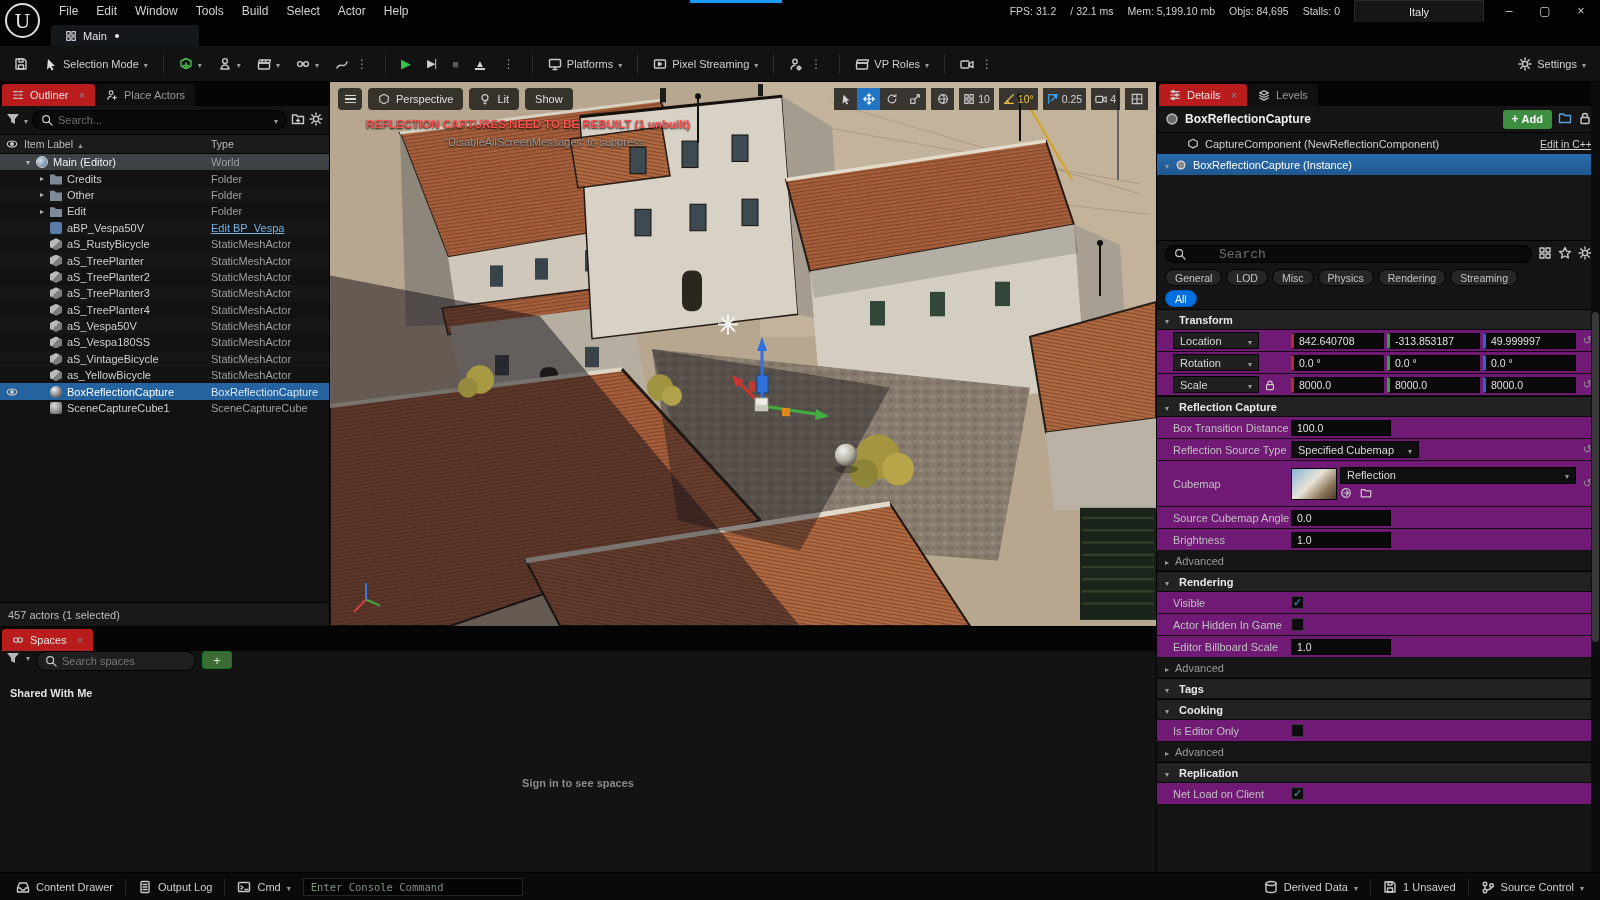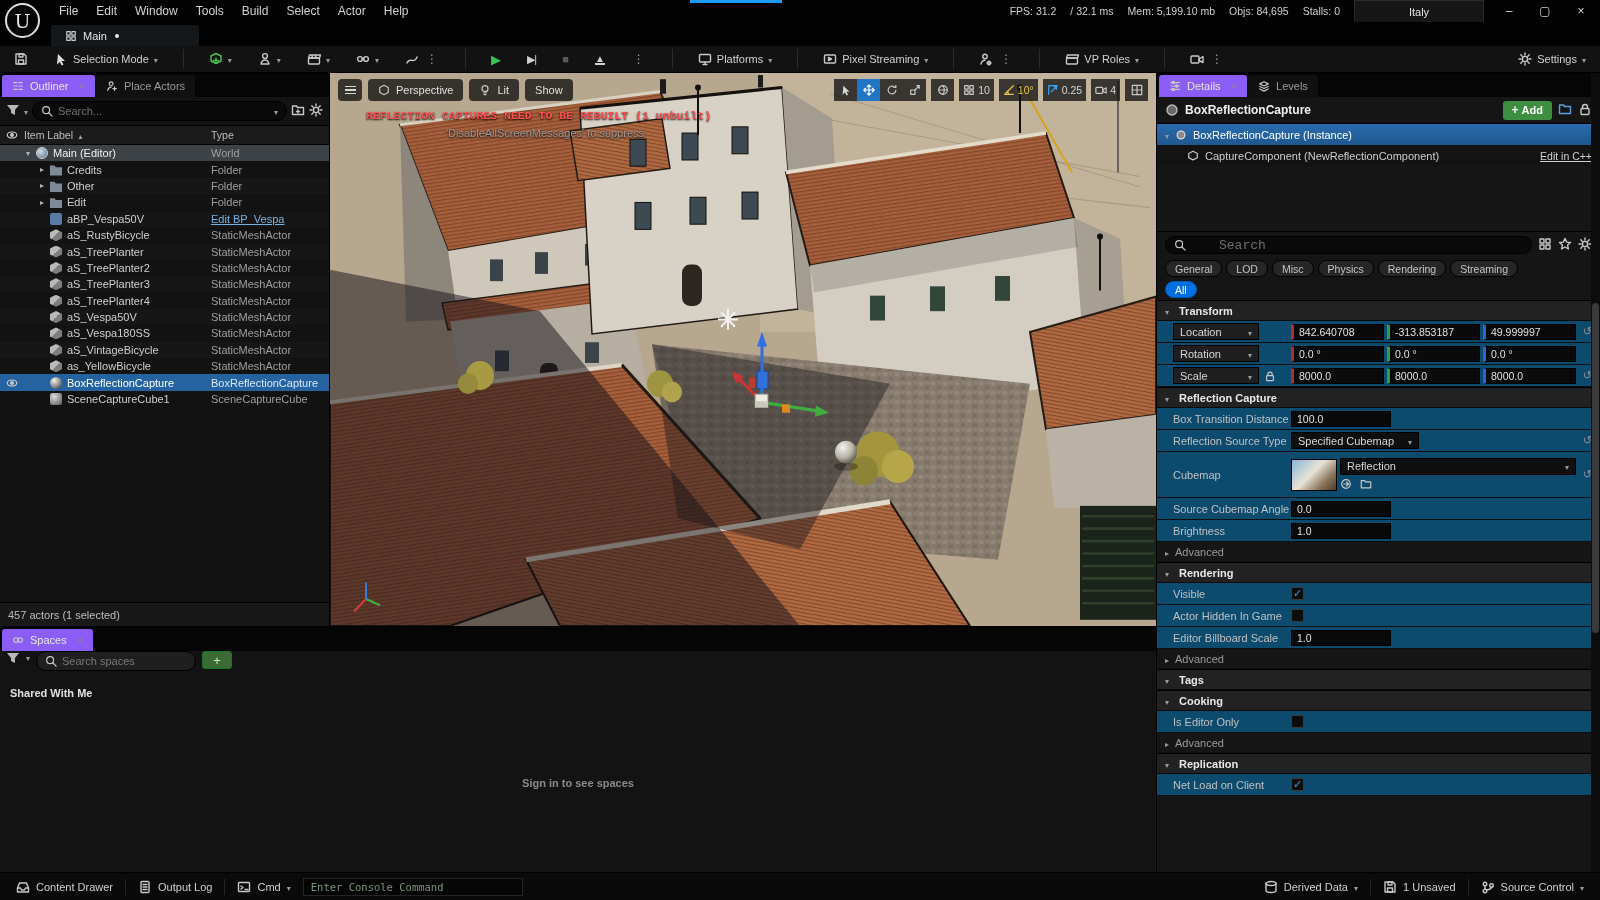--- a/index.html
+++ b/index.html
@@ -15,21 +15,21 @@
 .top-progress{position:absolute;left:690px;top:0;width:92px;height:3px;background:#1f9bff;}
 .menu-right{margin-left:auto;display:flex;align-items:center;gap:14px;padding-right:8px;font-size:10.5px;color:#cfcfcf;}
 .stat{white-space:nowrap;}
 .level-box{background:#161616;border:1px solid #2a2a2a;border-bottom:none;height:22px;min-width:130px;display:flex;align-items:center;justify-content:center;color:#e6e6e6;font-size:11px;padding:0 22px;}
 .winbtn{width:22px;height:18px;display:flex;align-items:center;justify-content:center;color:#cfcfcf;font-size:12px;}
 
 .tabbar{height:24px;background:#020202;display:flex;align-items:flex-end;padding-left:50px;flex:0 0 auto;}
 .doc-tab{height:22px;background:#15181b;border:1px solid #000;border-bottom:none;border-radius:4px 4px 0 0;display:flex;align-items:center;gap:6px;padding:0 14px;min-width:150px;color:#e2e2e2;}
 .doc-tab .dot{width:4px;height:4px;border-radius:50%;background:#e8e8e8;margin-left:2px;}
 
-.toolbar{height:27px;background:#121212;border-bottom:1px solid #000;display:flex;align-items:center;padding:0 8px;gap:14px;flex:0 0 auto;}
+.toolbar{height:36px;background:#121212;border-bottom:1px solid #000;display:flex;align-items:center;padding:0 8px;gap:4px;flex:0 0 auto;}
 .tb-btn{height:26px;display:flex;align-items:center;gap:5px;padding:0 6px;border-radius:3px;color:#d0d0d0;}
 .tb-sep{width:1px;height:20px;background:#2c2c2c;margin:0 5px;}
 .kebab{color:#9a9a9a;padding:0 2px;}
 .kebab::before{content:"⋮";font-size:12px;}
 .chev::before{content:"▾";font-size:8px;color:#9a9a9a;}
 .chev-r::before{content:"▸";font-size:8px;color:#9a9a9a;}
 .play{color:#35c24f;font-size:13px;}
 .play::before{content:"▶";}
 .skip{color:#d0d0d0;font-size:11px;}
 .skip::before{content:"▶|";letter-spacing:-1px;}
@@ -42,21 +42,21 @@
 svg.ic.green{stroke:#4fbe53;}
 svg.ic.small{width:12px;height:12px;}
 
 .main{flex:1;display:flex;min-height:0;}
 .left-wrap{width:1156px;display:flex;flex-direction:column;min-height:0;}
 .top-row{flex:1;display:flex;min-height:0;}
 
 .outliner{width:330px;background:#131313;border-right:1px solid #000;display:flex;flex-direction:column;min-height:0;}
 .panel-tabs{height:24px;background:#050505;display:flex;align-items:flex-end;gap:1px;padding-left:2px;flex:0 0 auto;}
 .ptab{height:22px;display:flex;align-items:center;gap:6px;padding:0 10px;background:#101010;color:#9a9a9a;border-radius:3px 3px 0 0;}
-.ptab.active{background:#8b5cf6;color:#e4e4e4;}
+.ptab.active{background:#b91c1c;color:#e4e4e4;}
 .ptab .x::before{content:"×";color:#8a8a8a;font-size:11px;margin-left:4px;}
 .o-search-row{height:28px;display:flex;align-items:center;gap:4px;padding:0 6px;background:#131313;flex:0 0 auto;}
 .searchbox{flex:1;height:20px;background:#0a0a0a;border:1px solid #000;border-radius:10px;display:flex;align-items:center;gap:5px;padding:0 8px;}
 .searchbox input{flex:1;background:transparent;border:none;outline:none;color:#cfcfcf;font-size:11px;font-family:inherit;}
 .searchbox input::placeholder{color:#6f6f6f;}
 .col-head{height:20px;background:#1b1b1b;border-top:1px solid #000;border-bottom:1px solid #000;display:flex;align-items:center;font-size:10.5px;color:#bdbdbd;flex:0 0 auto;}
 .col-eye{width:24px;display:flex;justify-content:center;}
 .col-label{flex:1;}
 .col-label .sort::before{content:"▲";font-size:7px;color:#9a9a9a;margin-left:4px;}
 .col-type{width:118px;}
@@ -90,21 +90,21 @@
 .vp-pill{background:rgba(18,18,18,.78);border-radius:4px;height:22px;display:flex;align-items:center;gap:6px;padding:0 10px;color:#e0e0e0;}
 .vp-pill.sq{width:24px;justify-content:center;padding:0;}
 .burger{display:flex;flex-direction:column;gap:2px;}
 .burger i{width:11px;height:1.6px;background:#d8d8d8;display:block;}
 .vp-right{position:absolute;top:6px;right:8px;display:flex;gap:5px;z-index:3;}
 .vp-group{background:rgba(18,18,18,.78);border-radius:0;height:22px;display:flex;align-items:center;overflow:hidden;}
 .vp-btn{height:22px;min-width:23px;display:flex;align-items:center;justify-content:center;gap:3px;padding:0 4px;color:#d6d6d6;font-size:10.5px;}
 .vp-btn.active{background:#2176c4;color:#fff;}
 .vp-btn.blueic svg{stroke:#35a4ff;}
 .vp-btn.yellowic{color:#e8c54a;}
-.warning{position:absolute;left:36px;top:36px;z-index:3;color:#ff5050;font-weight:bold;font-size:11.5px;text-shadow:0 1px 2px #000;font-family:Liberation Mono, monospace;}
+.warning{position:absolute;left:36px;top:36px;z-index:3;color:#ff5050;font-weight:bold;font-size:11.5px;text-shadow:0 1px 2px #000;}
 .warning2{position:absolute;left:116px;top:54px;z-index:3;color:#9a9a9a;font-size:11px;text-shadow:0 1px 2px #000;}
 
 .spaces{height:246px;border-top:1px solid #000;background:#131313;display:flex;flex-direction:column;flex:0 0 auto;position:relative;}
 .sp-toolrow{height:28px;display:flex;align-items:flex-start;gap:6px;padding:0 6px;flex:0 0 auto;}
 .sp-search{width:160px;height:20px;background:#1f1f1f;border:1px solid #000;border-radius:10px;display:flex;align-items:center;gap:5px;padding:0 8px;}
 .sp-search input{flex:1;background:transparent;border:none;outline:none;color:#cfcfcf;font-size:11px;width:100px;font-family:inherit;}
 .sp-search input::placeholder{color:#787878;}
 .sp-add{width:30px;height:18px;border-radius:3px;background:#3c6b35;border:1px solid #172;display:flex;align-items:center;justify-content:center;color:#cfe8c8;font-size:13px;}
 .sp-add::before{content:"+";}
 .sp-shared{padding:8px 10px;color:#e0e0e0;font-weight:bold;}
@@ -123,21 +123,21 @@
 .d-search-row{height:26px;display:flex;align-items:center;gap:6px;padding:0 8px;flex:0 0 auto;}
 .d-search{flex:1;height:18px;background:#0a0a0a;border:1px solid #000;border-radius:9px;display:flex;align-items:center;gap:5px;padding:0 8px;}
 .d-search input{flex:1;background:transparent;border:none;outline:none;color:#cfcfcf;font-size:13px;font-family:Liberation Mono, monospace;margin-left:28px;}
 .d-search input::placeholder{color:#6f6f6f;}
 .d-filters{display:flex;gap:4px;padding:2px 8px;flex-wrap:wrap;flex:0 0 auto;}
 .pill{height:17px;background:#262626;border:1px solid #000;border-radius:9px;display:flex;align-items:center;padding:0 9px;color:#c4c4c4;font-size:10.5px;}
 .pill.all{background:#0070e0;color:#fff;border-color:#0059b3;}
 .d-body{flex:1;overflow:hidden;}
 .sec-h{height:21px;background:#222;border-top:1px solid #000;border-bottom:1px solid #0a0a0a;display:flex;align-items:center;gap:6px;padding:0 8px;color:#e8e8e8;font-weight:bold;}
 .sec-h .chev{width:8px;}
-.prow{min-height:22px;display:flex;align-items:center;padding:0 8px 0 16px;border-bottom:1px solid #101010;background:#0c4a6e;}
+.prow{min-height:22px;display:flex;align-items:center;padding:0 8px 0 16px;border-bottom:1px solid #101010;background:#701a75;}
 .plabel{width:118px;color:#c0c0c0;flex:0 0 auto;display:flex;align-items:center;gap:5px;}
 .pvals{flex:1;display:flex;align-items:center;gap:3px;min-width:0;}
 .field{height:16px;background:#0a0a0a;border:1px solid #000;display:flex;align-items:center;padding:0 5px;color:#e0e0e0;font-size:10.5px;white-space:nowrap;overflow:hidden;}
 .field.x{border-left:3px solid #b02e2e;flex:1;}
 .field.y{border-left:3px solid #2f9e3f;flex:1;}
 .field.z{border-left:3px solid #2f64d0;flex:1;}
 .field.w100{width:100px;}
 .tdrop{height:17px;min-width:86px;background:#1f1f1f;border:1px solid #000;display:flex;align-items:center;justify-content:space-between;padding:0 6px;gap:6px;color:#d8d8d8;}
 .ddrop{height:17px;background:#0f0f0f;border:1px solid #000;display:flex;align-items:center;justify-content:space-between;padding:0 6px;gap:6px;color:#d8d8d8;}
 .preset{width:16px;text-align:right;color:#8f8f8f;flex:0 0 auto;}
@@ -885,33 +885,33 @@
           </div>
         <span><svg class="ic" viewBox="0 0 14 14">
               <path d="M1.5 3h4l1 1.5h6v7h-11z" stroke="#5aa0e0"></path>
             </svg></span>
         <span><svg class="ic" viewBox="0 0 14 14">
               <rect x="3" y="6.5" width="8" height="6" rx="1"></rect>
               <path d="M4.5 6.5V5a2.5 2.5 0 0 1 5 0v1.5"></path>
             </svg></span>
       </div>
       <div class="d-tree">
+        <div class="d-trow comp">
+          <svg class="ic small" viewBox="0 0 14 14">
+              <path d="M7 1.5l5 2.5v5l-5 2.5L2 9V4z"></path>
+            </svg>
+          <span>CaptureComponent (NewReflectionComponent)</span>
+          <span class="editcpp">Edit in C++</span>
+        </div>
         <div class="d-trow sel">
           <span class="chev"></span>
           <svg class="ic small" viewBox="0 0 14 14">
               <circle cx="7" cy="7" r="4.5" fill="#8a8a8a" stroke="#ddd"></circle>
             </svg>
           <span>BoxReflectionCapture (Instance)</span>
-        </div>
-        <div class="d-trow comp">
-          <svg class="ic small" viewBox="0 0 14 14">
-              <path d="M7 1.5l5 2.5v5l-5 2.5L2 9V4z"></path>
-            </svg>
-          <span>CaptureComponent (NewReflectionComponent)</span>
-          <span class="editcpp">Edit in C++</span>
         </div>
       </div>
       <div class="d-spacer"></div>
       <div class="d-search-row">
         <div class="d-search">
           <svg class="ic small" viewBox="0 0 14 14">
               <circle cx="6" cy="6" r="4"></circle>
               <path d="M9 9l4 4"></path>
             </svg>
           <input placeholder="Search" style="">

